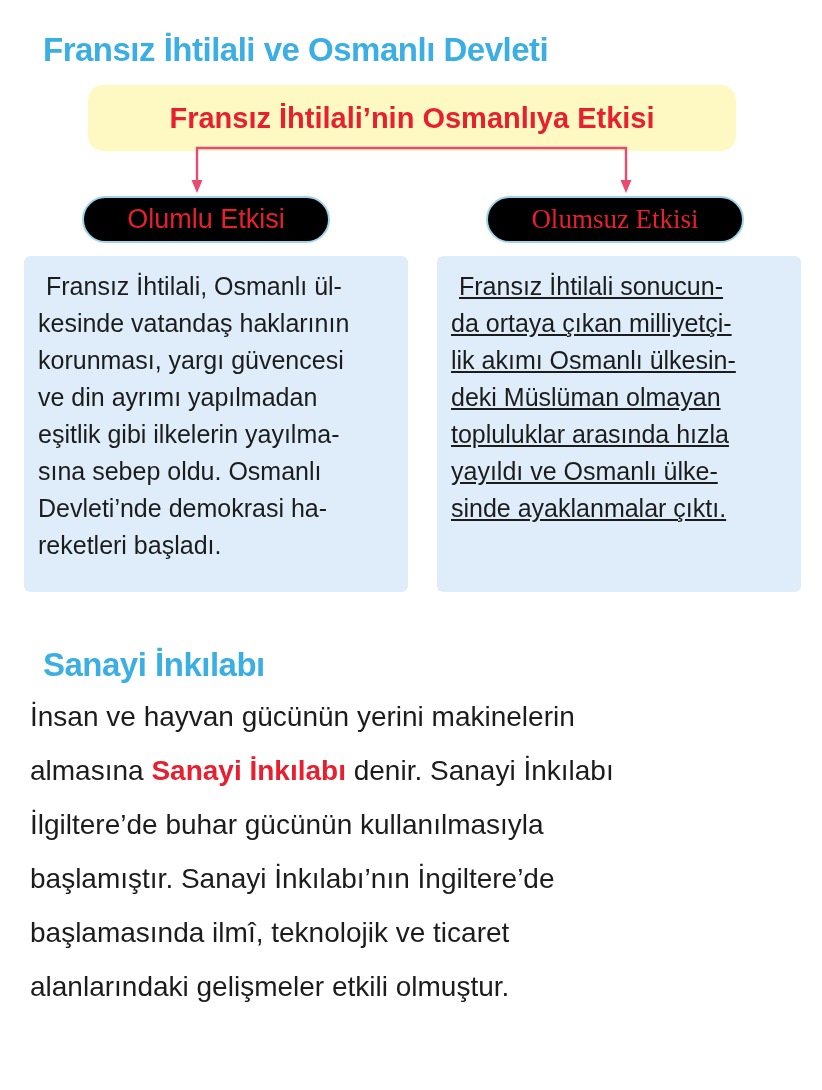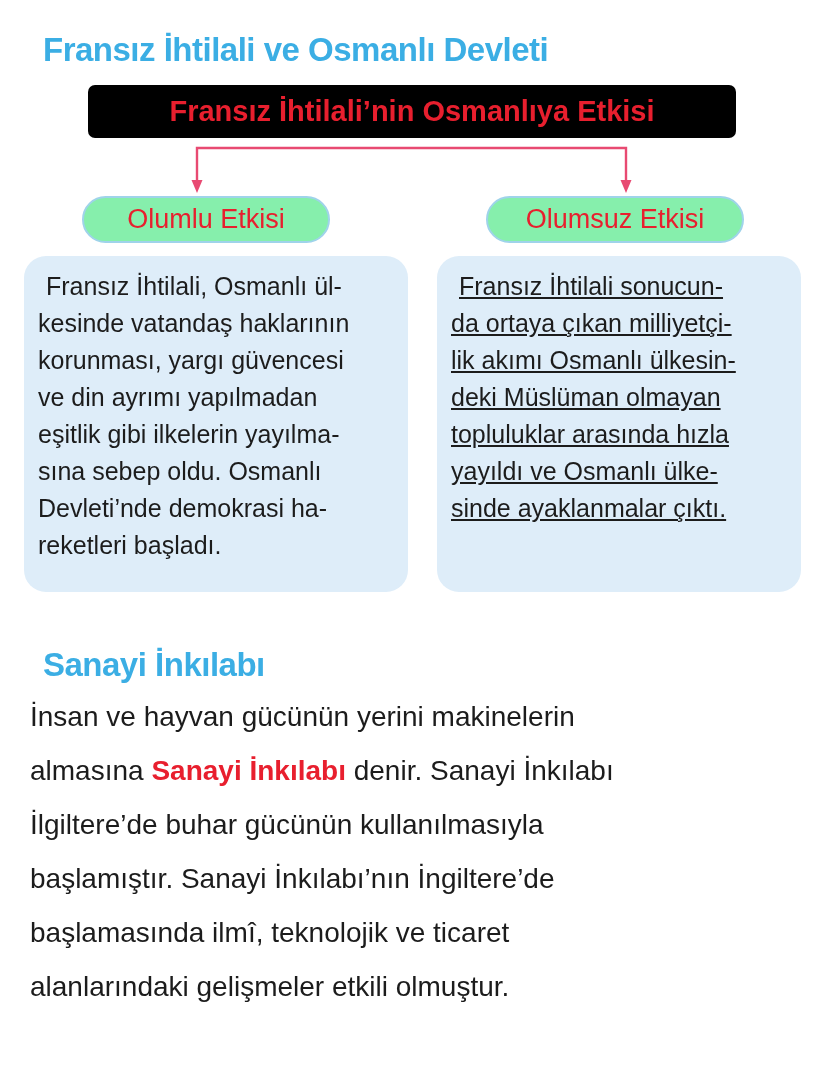--- a/index.html
+++ b/index.html
@@ -25,23 +25,23 @@
     white-space: nowrap;
   }
   #heading-french { left: 28px; top: 16px; }
   #heading-industry { left: 28px; top: 631px; }
 
   .title-box {
     position: absolute;
     left: 88px;
     top: 85px;
     width: 648px;
-    height: 53px;
-    background: #000000;
-    border-radius: 7px;
+    height: 66px;
+    background: #fef9c3;
+    border-radius: 15px;
     display: flex;
     align-items: center;
     justify-content: center;
   }
   .title-box span {
     font-weight: bold;
     font-size: 29px;
     color: #E81F2E;
     white-space: nowrap;
   }
@@ -50,42 +50,42 @@
     position: absolute;
     left: 190px;
     top: 145px;
   }
 
   .pill {
     position: absolute;
     top: 196px;
     height: 47px;
     box-sizing: border-box;
-    background: #86efac;
+    background: #000000;
     border: 2px solid #9FD3EA;
     border-radius: 24px;
     display: flex;
     align-items: center;
     justify-content: center;
   }
   .pill span {
     font-size: 27px;
     color: #E81F2E;
     white-space: nowrap;
   }
   #pill-positive { left: 82px;  width: 248px; }
-  #pill-negative { left: 486px; width: 258px; }
+  #pill-negative { left: 486px; width: 258px; font-family: Liberation Serif, serif; }
 
   .content-box {
     position: absolute;
     top: 256px;
     height: 336px;
     box-sizing: border-box;
     background: #DEEDF9;
-    border-radius: 22px;
+    border-radius: 6px;
     padding: 12px 8px 12px 14px;
     font-size: 25px;
     line-height: 37px;
     color: #1C1C1C;
     white-space: pre-line;
     text-indent: 8px;
   }
   #box-positive { left: 24px;  width: 384px; }
   #box-negative { left: 437px; width: 364px; text-decoration: underline; }
 

